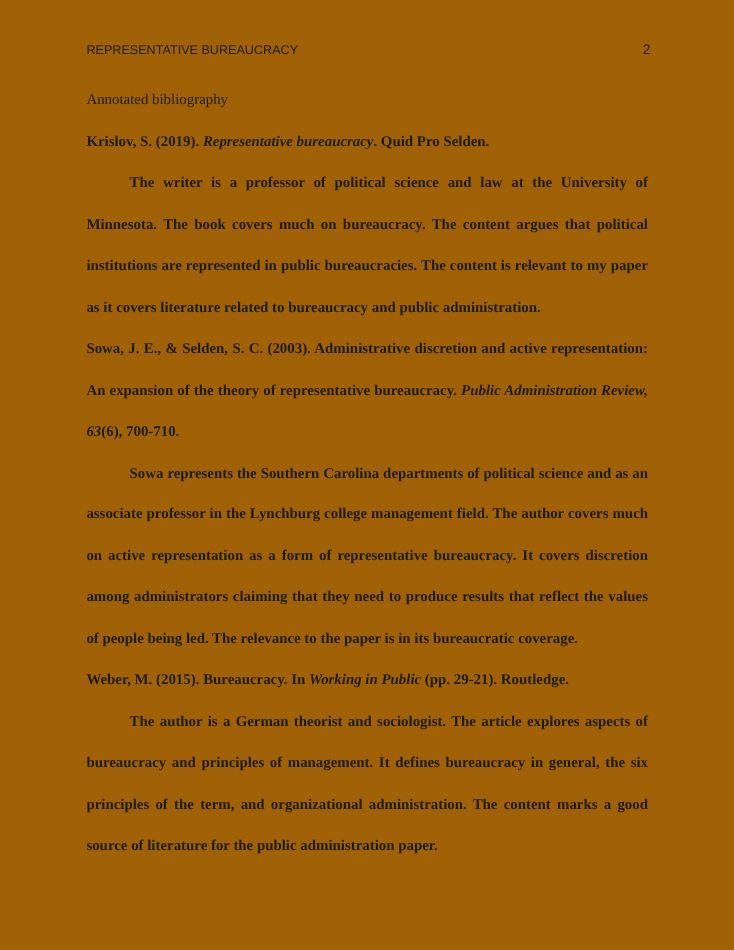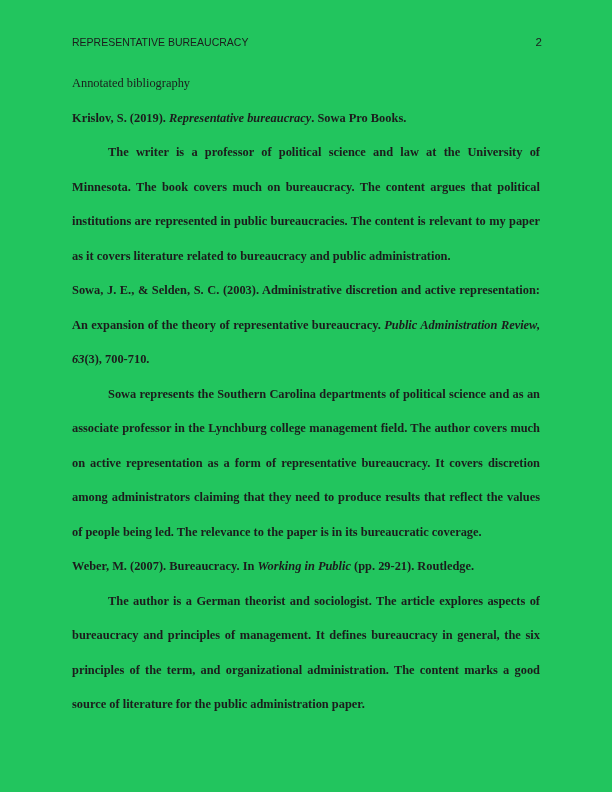--- a/index.html
+++ b/index.html
@@ -1,21 +1,21 @@
 <!DOCTYPE html>
 <html><head>
 <meta charset="utf-8">
 <style>
   * { margin: 0; padding: 0; box-sizing: border-box; }
   html, body { background: #ffffff; }
   .page {
     position: relative;
     width: 612px;
     height: 792px;
-    background: #22c55e;
+    background: #a16207;
     overflow: hidden;
     color: #1c1c1c;
   }
   .running-header {
     position: absolute;
     top: 36px;
     left: 72px;
     right: 70px;
     display: flex;
     justify-content: space-between;
@@ -62,26 +62,26 @@
 
   <div class="running-header">
     <span>REPRESENTATIVE BUREAUCRACY</span>
     <span class="page-num">2</span>
   </div>
 
   <div class="doc-body">
 
     <p class="doc-title">Annotated bibliography</p>
 
-    <p class="citation"><span>Krislov, S. (2019). </span><span class="italic">Representative bureaucracy</span><span>. Sowa Pro Books.</span></p>
+    <p class="citation"><span>Krislov, S. (2019). </span><span class="italic">Representative bureaucracy</span><span>. Quid Pro Selden.</span></p>
 
     <p class="annotation">The writer is a professor of political science and law at the University of Minnesota. The book covers much on bureaucracy. The content argues that political institutions are represented in public bureaucracies. The content is relevant to my paper as it covers literature related to bureaucracy and public administration.</p>
 
-    <p class="citation"><span>Sowa, J. E., &amp; Selden, S. C. (2003). Administrative discretion and active representation: An expansion of the theory of representative bureaucracy. </span><span class="italic">Public Administration Review, 63</span><span>(3), 700-710.</span></p>
+    <p class="citation"><span>Sowa, J. E., &amp; Selden, S. C. (2003). Administrative discretion and active representation: An expansion of the theory of representative bureaucracy. </span><span class="italic">Public Administration Review, 63</span><span>(6), 700-710.</span></p>
 
     <p class="annotation">Sowa represents the Southern Carolina departments of political science and as an associate professor in the Lynchburg college management field. The author covers much on active representation as a form of representative bureaucracy. It covers discretion among administrators claiming that they need to produce results that reflect the values of people being led. The relevance to the paper is in its bureaucratic coverage.</p>
 
-    <p class="citation"><span>Weber, M. (2007). Bureaucracy. In </span><span class="italic">Working in Public</span><span> (pp. 29-21). Routledge.</span></p>
+    <p class="citation"><span>Weber, M. (2015). Bureaucracy. In </span><span class="italic">Working in Public</span><span> (pp. 29-21). Routledge.</span></p>
 
     <p class="annotation">The author is a German theorist and sociologist. The article explores aspects of bureaucracy and principles of management. It defines bureaucracy in general, the six principles of the term, and organizational administration. The content marks a good source of literature for the public administration paper.</p>
 
   </div>
 </div>
 
 </body></html>

